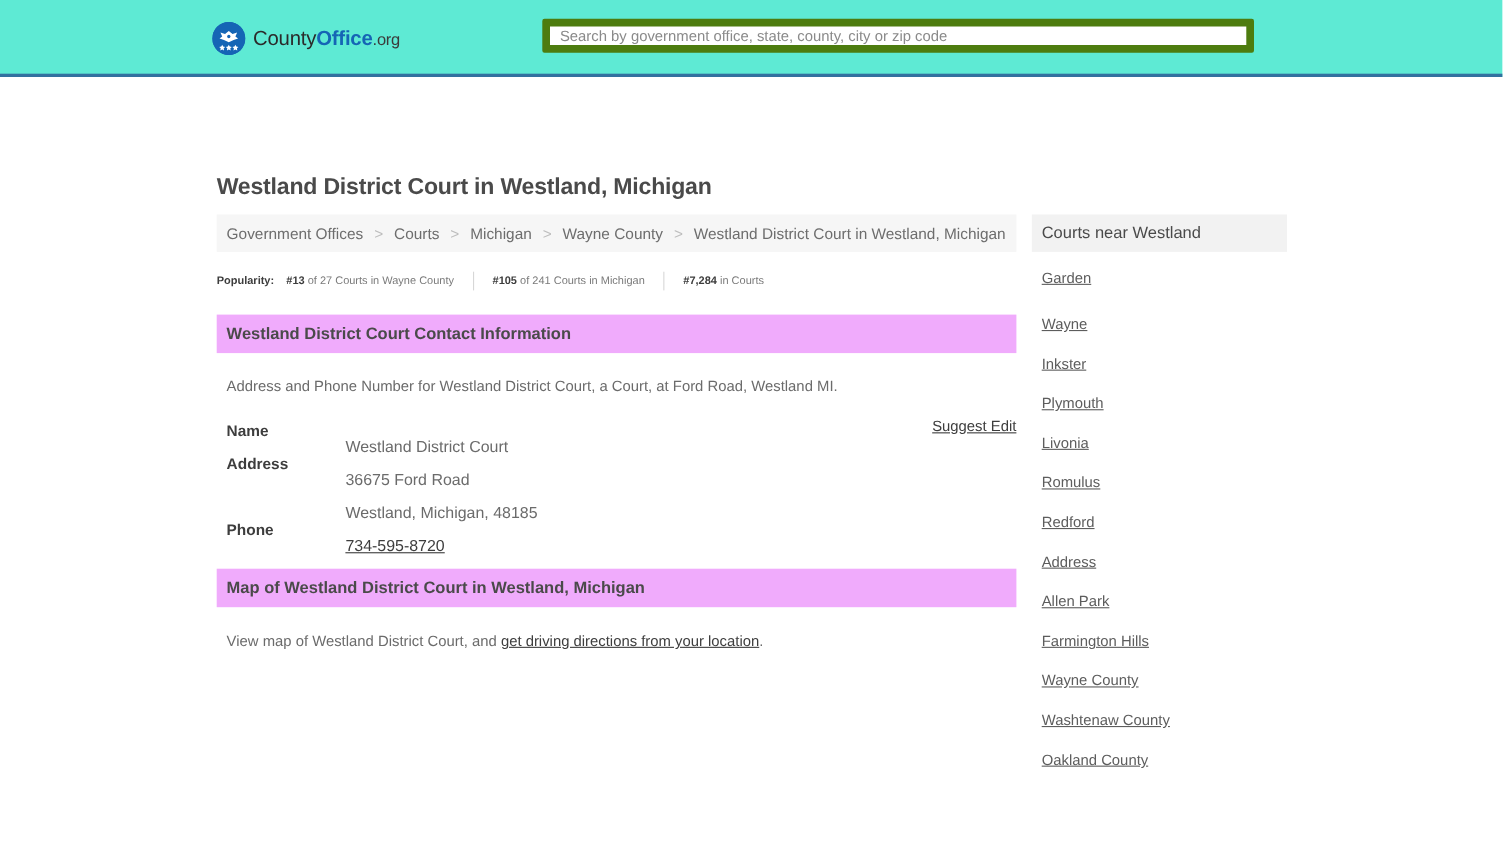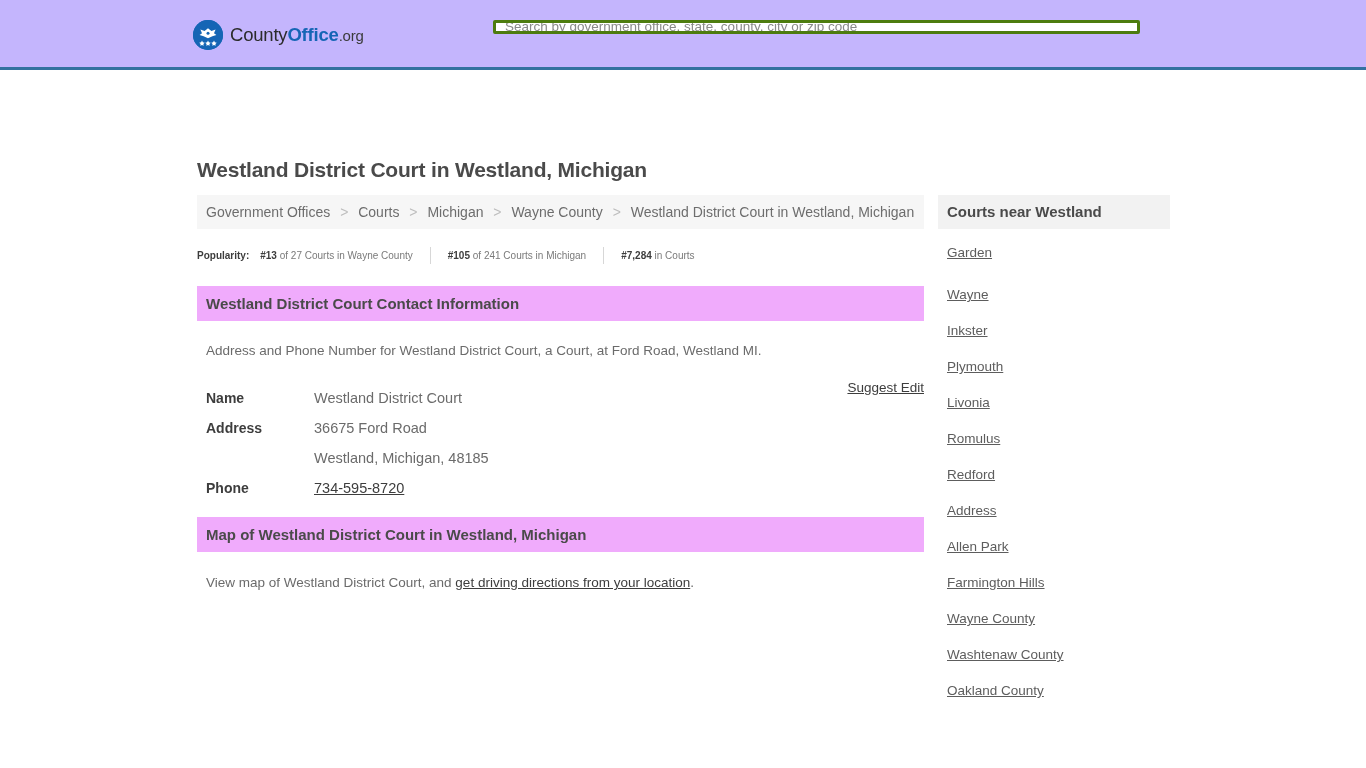--- a/index.html
+++ b/index.html
@@ -13,21 +13,21 @@
     font-family: "Liberation Sans", sans-serif;
     color: #444444;
     -webkit-font-smoothing: antialiased;
   }
 
   
   .site-header {
     position: relative;
     width: 1366px;
     height: 70px;
-    background: #c4b5fd;
+    background: #5eead4;
     border-bottom: 3px solid #33719f;
   }
   .header-inner {
     position: relative;
     width: 1366px;
     height: 67px;
   }
   .brand {
     position: absolute;
     left: 193px;
@@ -58,22 +58,22 @@
 
   .search-wrap {
     position: absolute;
     left: 493px;
     top: 17px;
     width: 647px;
     height: 31px;
   }
   .search-input {
     width: 100%;
-    height: 14px;
-    border: 3px solid #4d7c0f;
+    height: 31px;
+    border: 7px solid #4d7c0f;
     border-radius: 2px;
     background: #ffffff;
     padding: 0 9px;
     font-family: "Liberation Sans", sans-serif;
     font-size: 13.5px;
     color: #555555;
     outline: none;
   }
   .search-input::placeholder { color: #8a8a8a; }
 
@@ -161,21 +161,21 @@
     color: #6b6b6b;
   }
 
   .info-table {
     margin-top: 18px;
     position: relative;
     padding: 0 9px;
   }
   .info-row {
     display: flex;
-    align-items: flex-end;
+    align-items: center;
     height: 30px;
   }
   .info-key {
     width: 108px;
     flex: 0 0 108px;
     font-size: 14px;
     font-weight: bold;
     color: #3d3d3d;
   }
   .info-val {
@@ -213,21 +213,21 @@
     left: 938px;
     top: 125px;
     width: 232px;
   }
   .sidebar-head {
     background: #f2f2f2;
     height: 34px;
     line-height: 34px;
     padding: 0 9px;
     font-size: 15px;
-    font-weight: bold;
+    font-weight: normal;
     color: #4a4a4a;
   }
   .sidebar-list {
     list-style: none;
     margin: 0;
     padding: 0;
   }
   .sidebar-list li { display: block; }
   .sidebar-list a {
     display: block;

